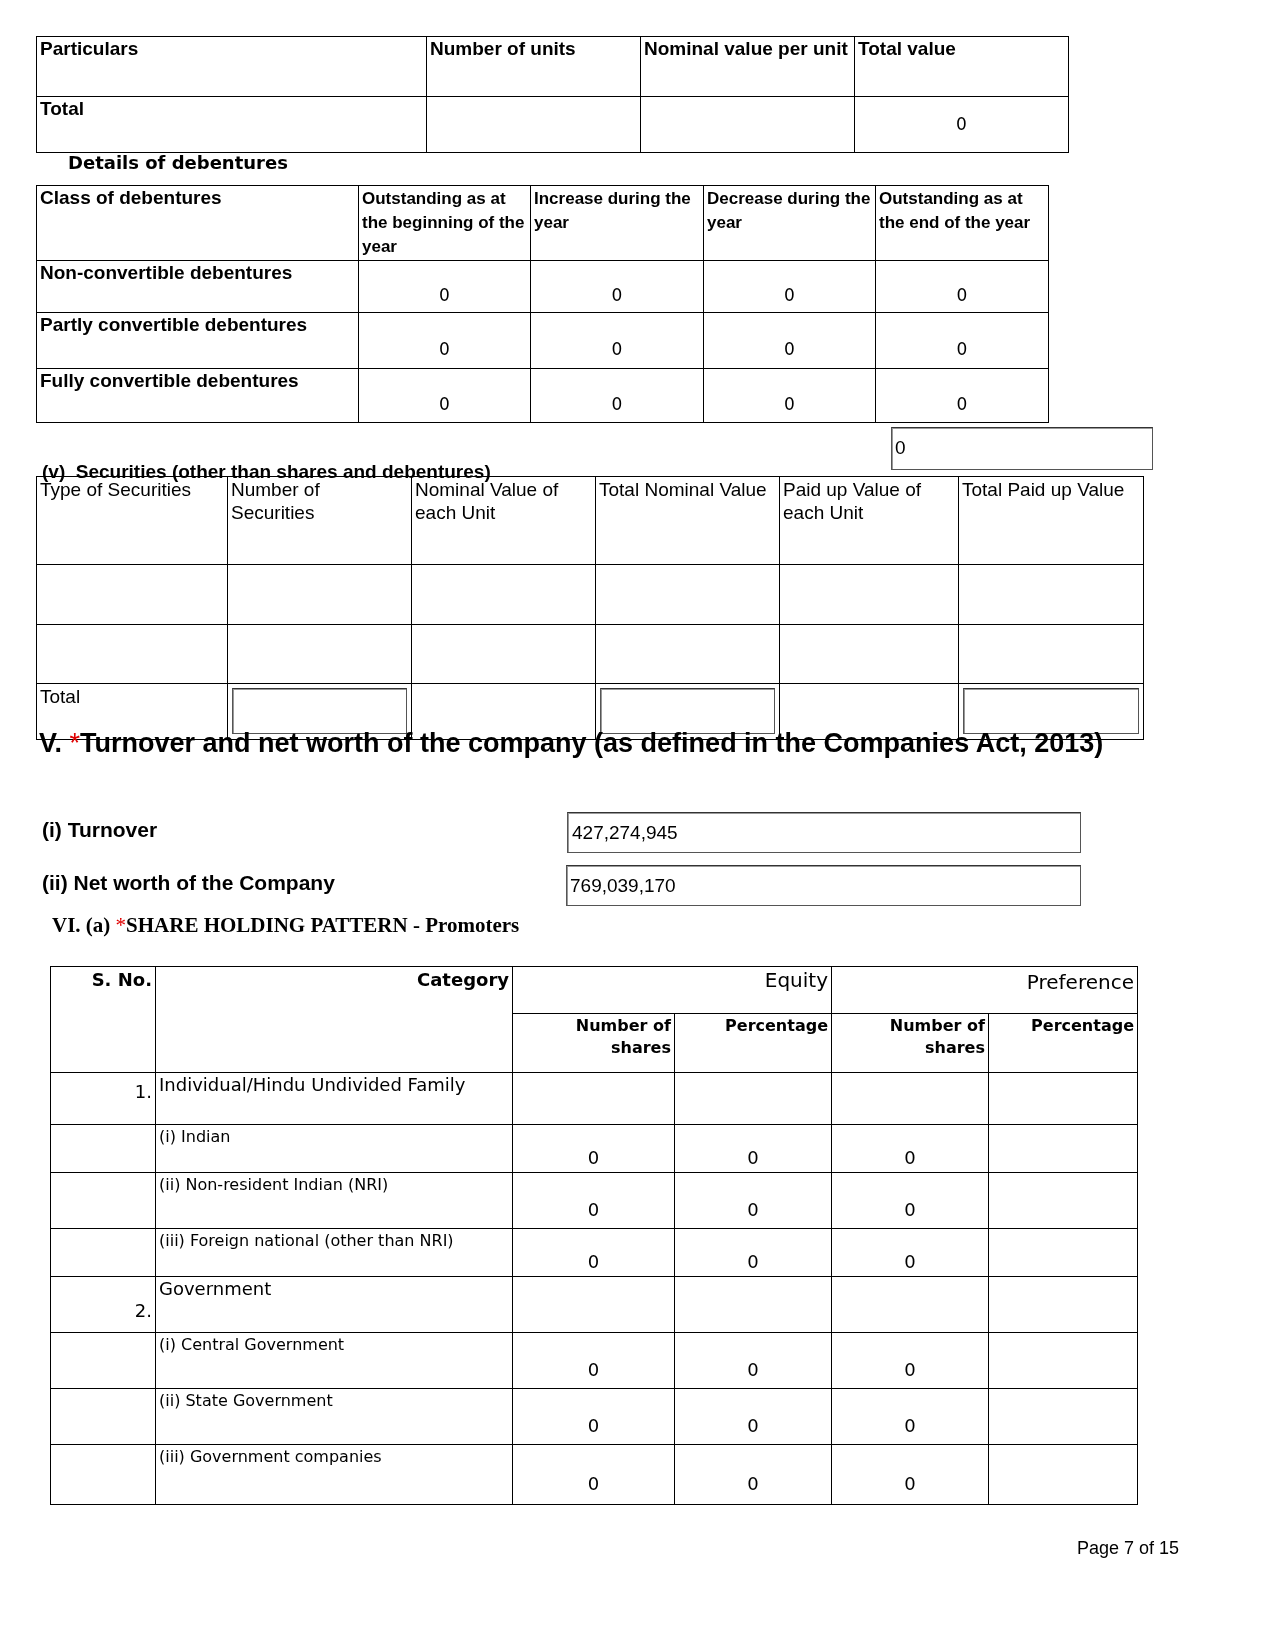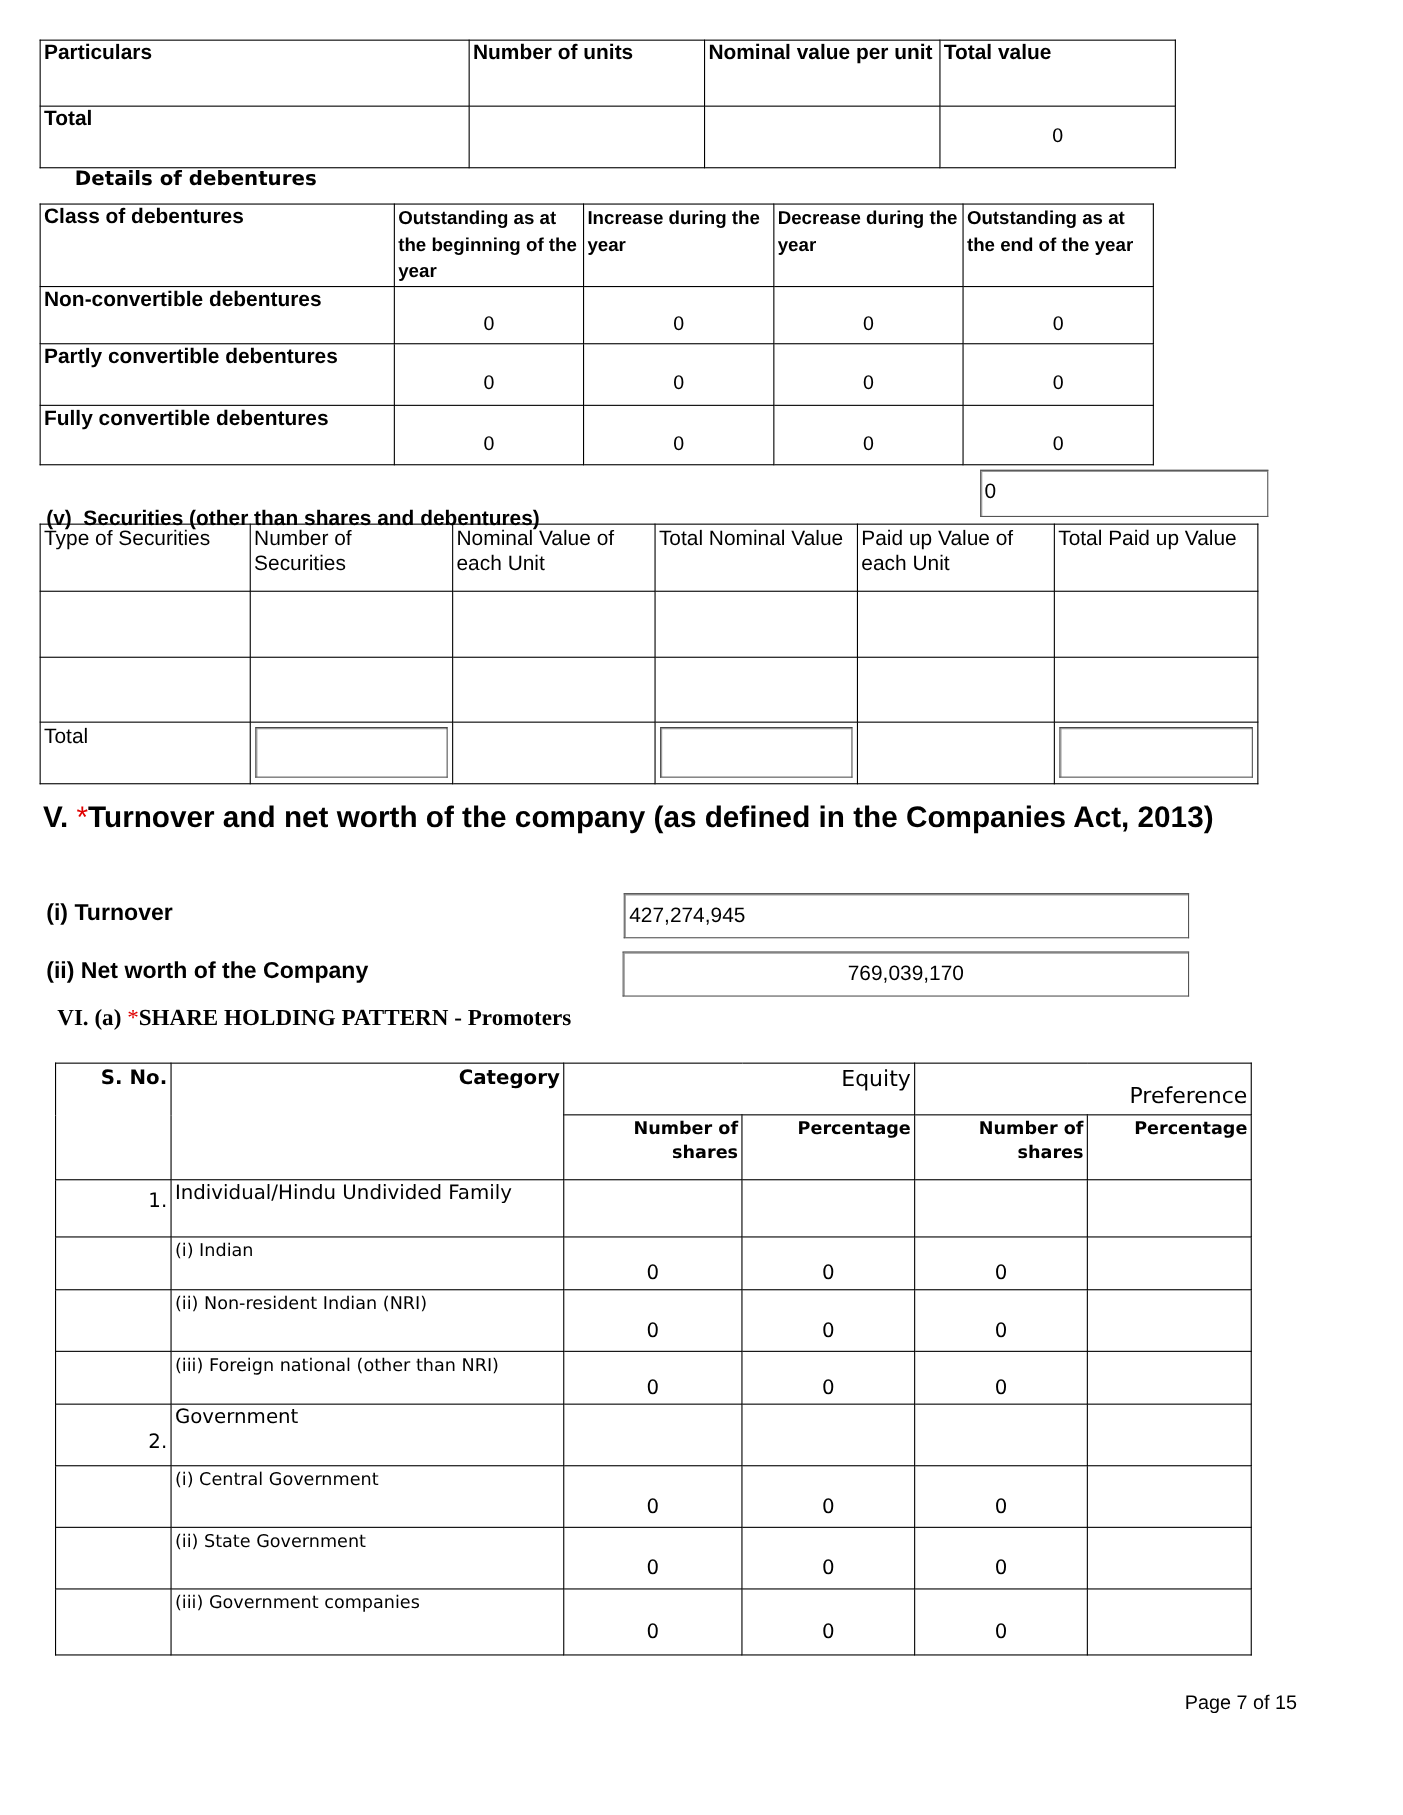--- a/index.html
+++ b/index.html
@@ -97,21 +97,21 @@
 <table class="sec" style="left:36px; top:476px; width:1107px;">
   <colgroup>
       <col style="width:191px">
       <col style="width:184px">
       <col style="width:184px">
       <col style="width:184px">
       <col style="width:179px">
       <col style="width:185px">
     </colgroup>
   <tbody>
-      <tr style="height:61px">
+      <tr style="height:88px">
     <td>Type of Securities</td>
     <td>Number of Securities</td>
     <td>Nominal Value of each Unit</td>
     <td>Total Nominal Value</td>
     <td>Paid up Value of each Unit</td>
     <td>Total Paid up Value</td>
   </tr>
   <tr style="height:60px">
     <td></td>
         <td></td>
@@ -148,21 +148,21 @@
 <div class="abs bold" style="left:39px; top:728px; font-size:27px; white-space:nowrap;">
   <span style="white-space:pre;">V. </span><span class="red" style="font-weight:normal;">*</span><span>Turnover and net worth of the company (as defined in the Companies Act, 2013)</span>
 </div>
 
 <div class="abs bold" style="left:42px; top:818px; font-size:21px;">(i) Turnover</div>
 <div class="abs field" style="left:567px; top:812px; width:514px; height:41px; font-size:19px; padding:9px 4px;">
   <span>427,274,945</span>
 </div>
 
 <div class="abs bold" style="left:42px; top:871px; font-size:21px;">(ii) Net worth of the Company</div>
-<div class="abs field" style="left:566px; top:865px; width:515px; height:41px; font-size:19px; padding:9px 3px;text-align:center;">
+<div class="abs field" style="left:566px; top:865px; width:515px; height:41px; font-size:19px; padding:9px 3px;">
   <span>769,039,170</span>
 </div>
 
 <div class="abs bold" style="left:52px; top:913px; font-size:21px; font-family:'Liberation Serif',serif; white-space:nowrap;">
   <span style="white-space:pre;">VI. (a) </span><span class="red" style="font-weight:normal;">*</span><span>SHARE HOLDING PATTERN - Promoters</span>
 </div>
 
 <table class="sh narrow" style="left:50px; top:966px; width:1087px;">
   <colgroup>
       <col style="width:105px">
@@ -170,21 +170,21 @@
       <col style="width:162px">
       <col style="width:157px">
       <col style="width:157px">
       <col style="width:149px">
     </colgroup>
   <tbody>
       <tr style="height:47px">
     <td rowspan="2" class="c bold" style="padding-top:2px;">S. No.</td>
     <td rowspan="2" class="c bold" style="padding-top:2px;">Category</td>
     <td colspan="2" class="c" style="font-size:20px; padding-top:2px;border-radius:15px;">Equity</td>
-    <td colspan="2" class="c" style="font-size:20px; padding-top:18px;">Preference</td>
+    <td colspan="2" class="c" style="font-size:20px; padding-top:4px;">Preference</td>
   </tr>
   <tr style="height:59px">
     <td class="c bold" style="font-size:16px;">Number of shares</td>
     <td class="c bold" style="font-size:16px;">Percentage</td>
     <td class="c bold" style="font-size:16px;">Number of shares</td>
     <td class="c bold" style="font-size:16px;">Percentage</td>
   </tr>
   <tr style="height:52px">
     <td class="c" style="padding-top:8px;">1.</td>
     <td>Individual/Hindu Undivided Family</td>

